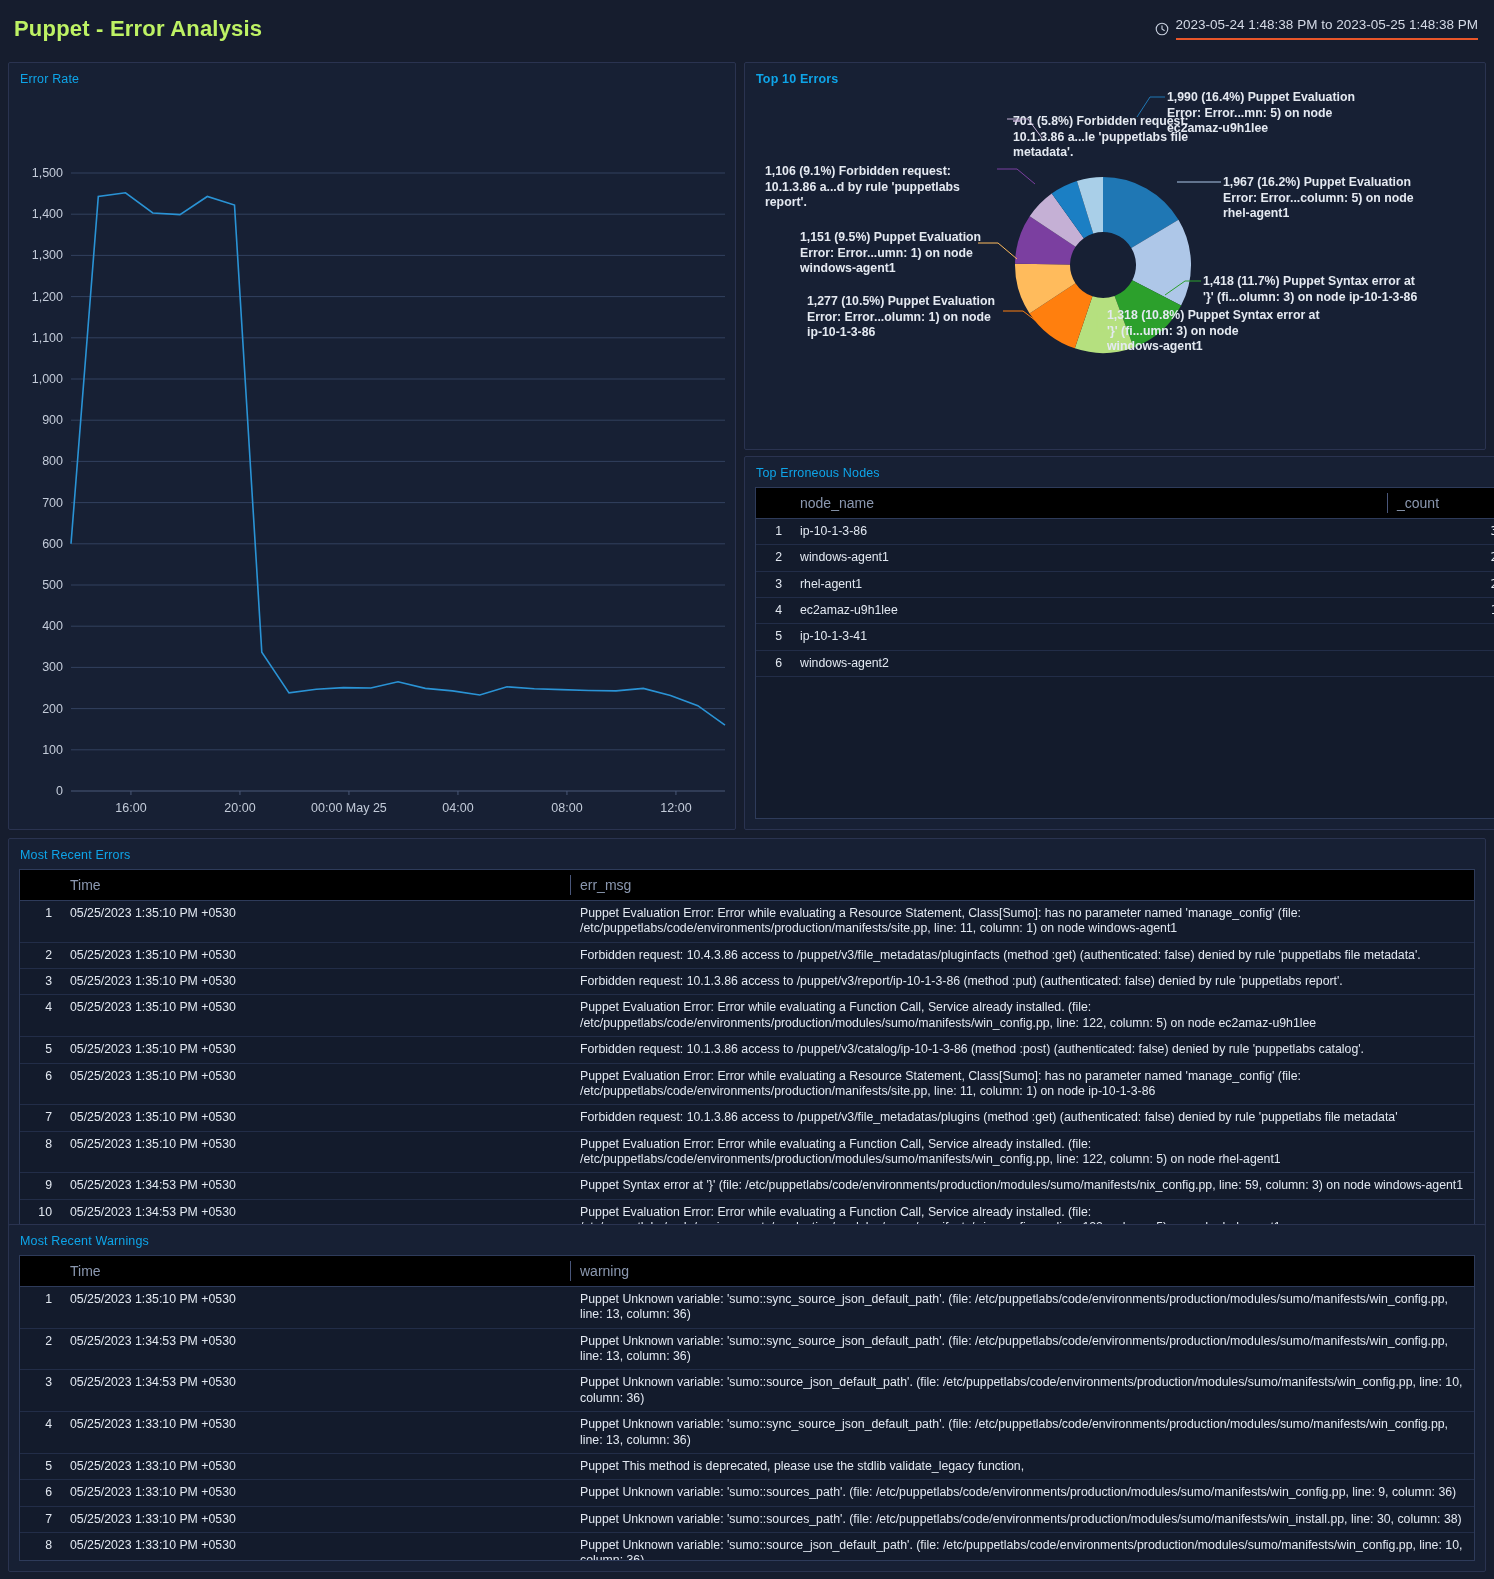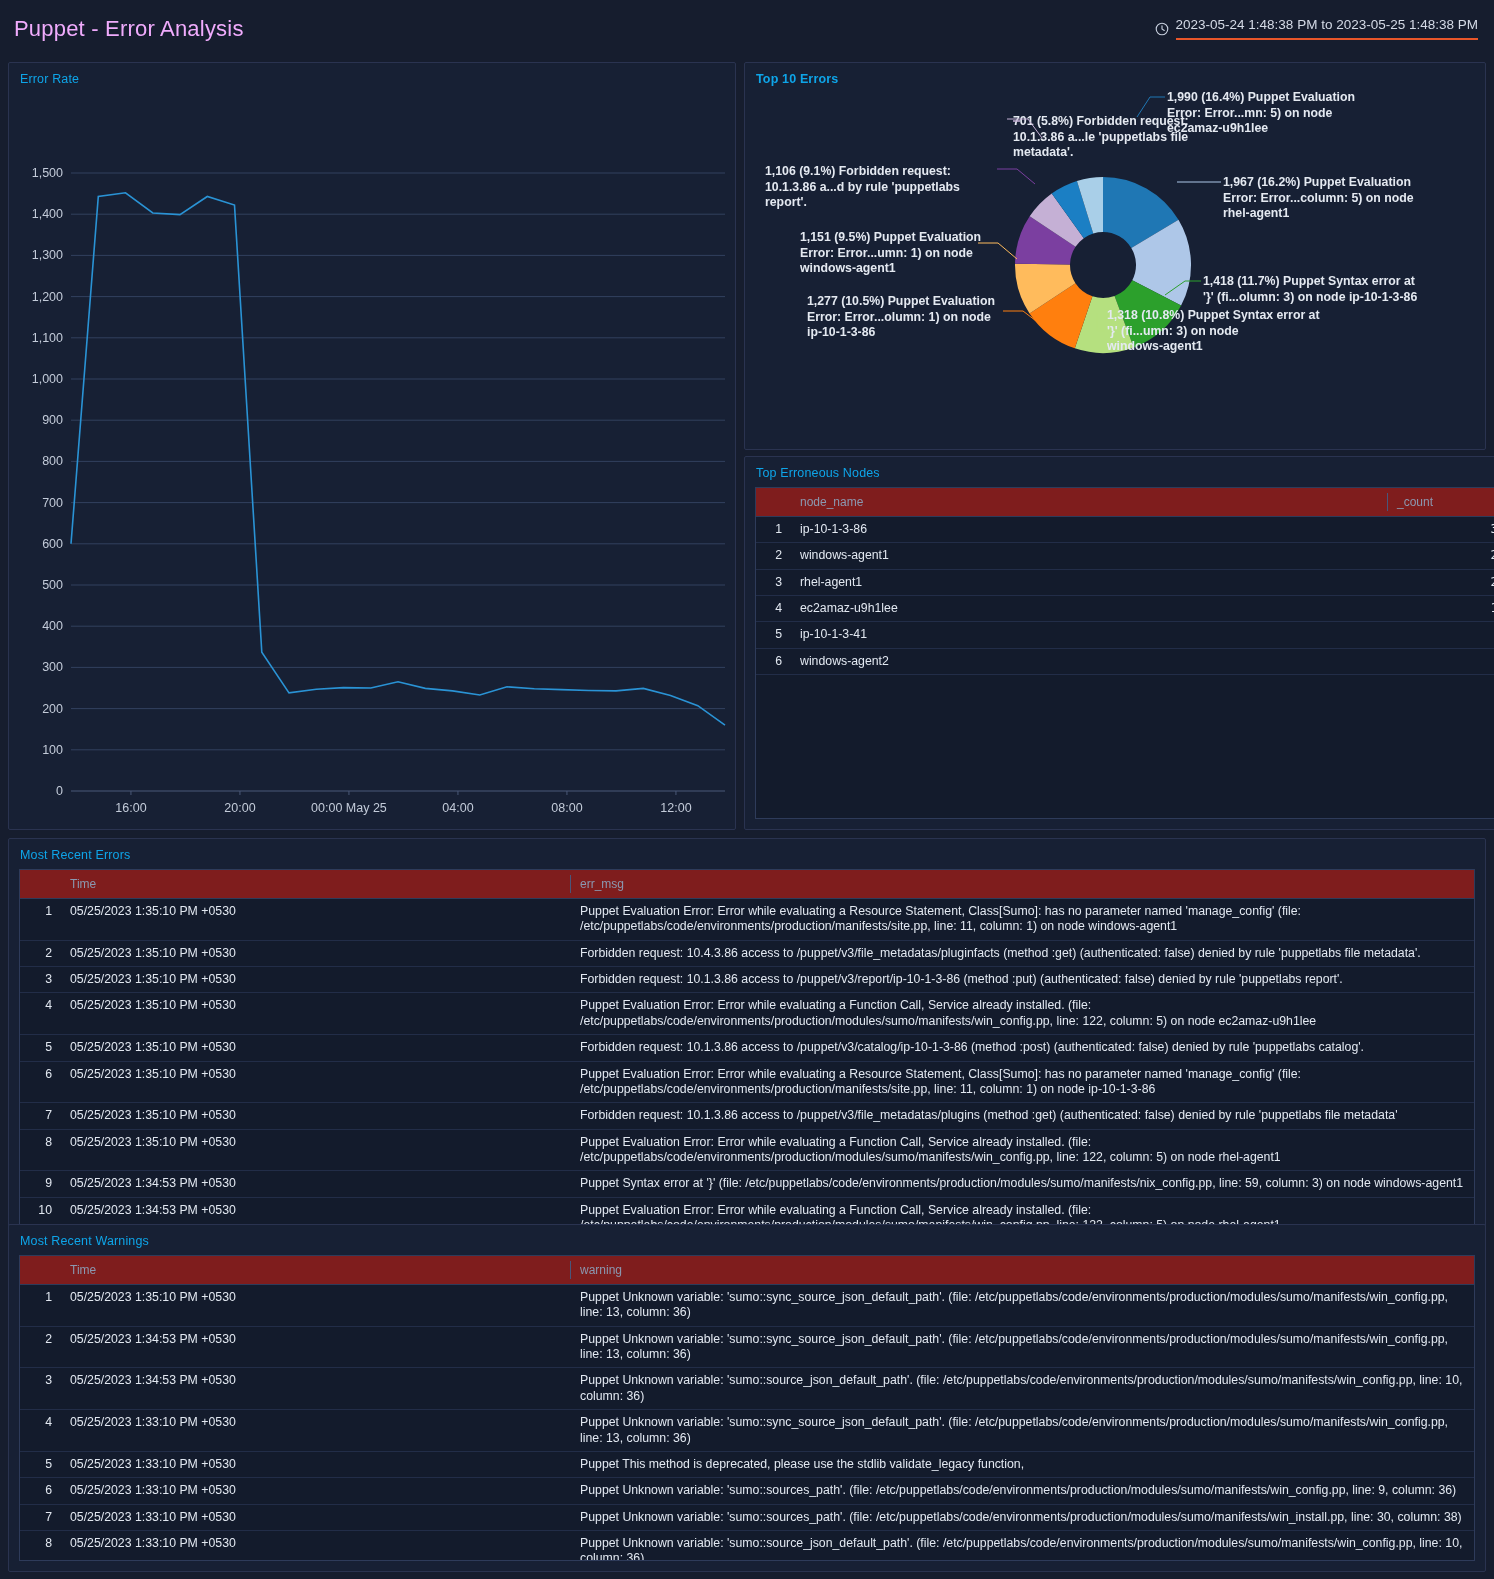--- a/index.html
+++ b/index.html
@@ -12,21 +12,21 @@
   }
 
   
   .topbar {
     height: 58px; width: 1494px;
     background: #161d2e;
     display: flex; align-items: center;
     padding: 0 16px 0 14px;
     position: relative;
   }
-  .dash-title { font-size: 22px; color: #f0abfc; font-weight: 400; letter-spacing: .2px; }
+  .dash-title { font-size: 22px; color: #bef264; font-weight: 700; letter-spacing: .2px; }
   .timerange {
     margin-left: auto; display: flex; align-items: center; gap: 7px;
     font-size: 13.5px; color: #d4dae6;
   }
   .timerange .clock { display: inline-block; width: 14px; height: 14px; }
   .tr-text {
     border-bottom: 2px solid #e8562a;
     padding-bottom: 7px; line-height: 1;
   }
 
@@ -63,22 +63,22 @@
   .pie-label { font-size: 12.3px; fill: #e4e9f1; }
   .leader { fill: none; stroke-width: 1; }
 
   
   .tbl-outer {
     position: absolute; left: 10px; right: 10px; top: 30px; bottom: 10px;
     border: 1px solid #2e3b5a; background: #131b2c; overflow: hidden;
   }
   table.grid { width: 100%; border-collapse: collapse; table-layout: fixed; }
   table.grid thead th {
-    background: #7f1d1d; color: #8b98b0; font-weight: 400;
-    font-size: 12px; text-align: left;
+    background: #000000; color: #8b98b0; font-weight: 400;
+    font-size: 14px; text-align: left;
     padding: 7px 8px 7px 10px;
     border-bottom: 1px solid #2e3b5a;
     position: relative;
   }
   table.grid thead th.colsep::before {
     content: ""; position: absolute; left: 0; top: 5px; bottom: 5px;
     width: 1px; background: #49567a;
   }
   table.grid tbody td {
     font-size: 12.3px; color: #e2e8f1;

